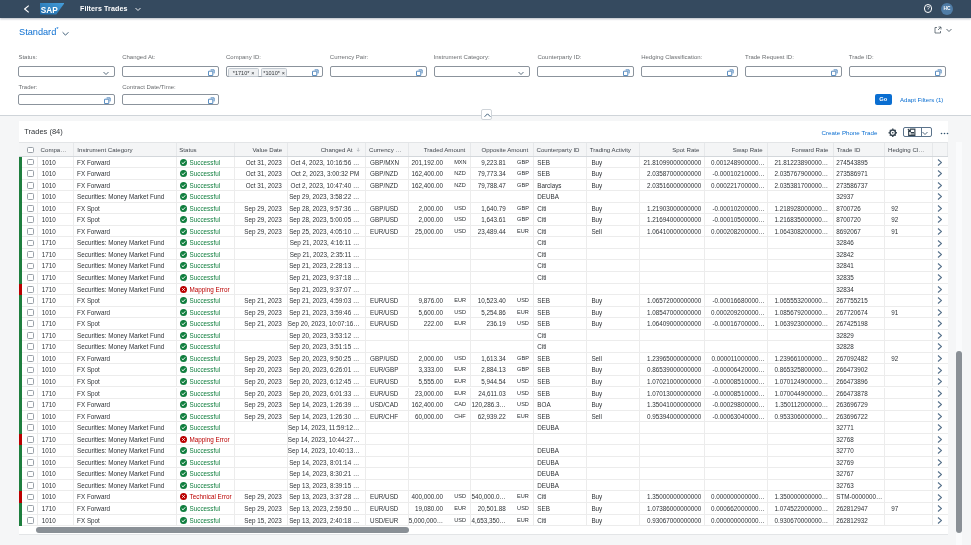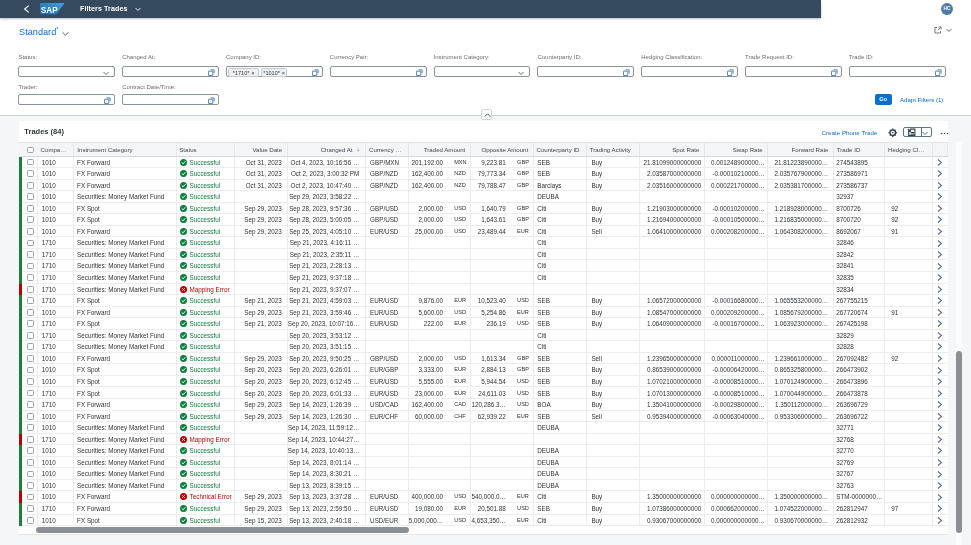--- a/index.html
+++ b/index.html
@@ -1,20 +1,20 @@
 <!DOCTYPE html>
 <html><head>
 <meta charset="utf-8">
 <style>
 * {margin:0;padding:0;box-sizing:border-box}
 html,body {width:971px;height:545px;overflow:hidden;font-family:"Liberation Sans",sans-serif;background:#fff}
 .abs {position:absolute}
 
 
-#shell {position:absolute;left:0;top:0;width:821px;height:18px;background:#354a5f;box-shadow:0 0.8px 2px rgba(45,60,80,.35);z-index:20}
+#shell {position:absolute;left:0;top:0;width:971px;height:18px;background:#354a5f;box-shadow:0 0.8px 2px rgba(45,60,80,.35);z-index:20}
 #shell .back {position:absolute;left:24px;top:5px}
 #logo {position:absolute;left:39.5px;top:3.4px}
 #apptitle {position:absolute;left:80px;top:4.8px;color:#fff;font-size:7.1px;font-weight:bold;letter-spacing:.1px}
 #shell .tchev {position:absolute;left:135px;top:7px}
 #help {position:absolute;left:924px;top:4.2px;width:8.4px;height:8.4px;border:0.9px solid #fff;border-radius:50%;color:#fff;font-size:6px;text-align:center;line-height:7px}
 #avatar {position:absolute;left:941px;top:2.8px;width:12px;height:12px;border-radius:50%;background:#4f7ca6;color:#fff;font-size:4.8px;font-weight:bold;text-align:center;line-height:12px}
 
 
 #fbar {position:absolute;left:0;top:18px;width:971px;height:97.5px;background:#fff}
 #variant {position:absolute;left:19px;top:7.5px;color:#0a6ed1;font-size:9.2px}
@@ -27,21 +27,21 @@
 .tok .tx {margin-left:2px;color:#32363a}
 #gobtn {position:absolute;left:875px;top:76px;width:16.5px;height:11.3px;background:#0a6ed1;border-radius:2px;color:#fff;font-size:5.8px;font-weight:bold;text-align:center;line-height:11.3px}
 #adapt {position:absolute;left:900px;top:78.3px;color:#0a6ed1;font-size:6.1px}
 #fdivider {position:absolute;left:0;top:114.6px;width:971px;height:0.8px;background:#cfd4d9;z-index:8}
 #collapse {position:absolute;left:481px;top:109.3px;width:11.4px;height:10.8px;background:#fff;border:0.8px solid #cfd4d9;border-radius:2px;z-index:9}
 
 
 #content {position:absolute;left:0;top:115.4px;width:971px;height:429.6px;background:#f5f6f7}
 #tablecard {position:absolute;left:19.0px;top:121.0px;width:929.0px;height:413.5px;background:#fff;border-right:0.7px solid #e3e5e7;border-bottom:0.7px solid #e3e5e7}
 #toolbar {position:absolute;left:0;top:0;width:929.0px;height:21.0px;background:#fff}
-#ttitle {position:absolute;left:5.3px;top:5.6px;font-size:7.5px;font-weight:700;color:#32363a}
+#ttitle {position:absolute;left:5.3px;top:5.6px;font-size:7.5px;font-weight:400;color:#32363a}
 #creatept {position:absolute;left:802.6px;top:7.5px;font-size:6.2px;color:#0a6ed1}
 #gear {position:absolute;left:869px;top:7px}
 #expbtn {position:absolute;left:883.7px;top:6px;width:29.4px;height:10.4px;border:0.8px solid #5b738b;border-radius:2px}
 #expbtn .div {position:absolute;left:16.9px;top:0;width:0.8px;height:100%;background:#5b738b}
 #dots {position:absolute;left:921.3px;top:10.6px}
 
 
 .hdr {position:absolute;left:0;top:21.0px;width:929.0px;height:14.5px;background:#f4f5f6;border-top:0.8px solid #e3e5e7;border-bottom:0.8px solid #d3d7db;font-size:6.1px;color:#40464d}
 .hdr .c {position:absolute;top:0;height:100%;line-height:14.5px;padding-left:2.8px;overflow:hidden;white-space:nowrap;border-right:0.7px solid #e6e8ea}
 .hdr .ra {text-align:right;padding-right:4.5px}

